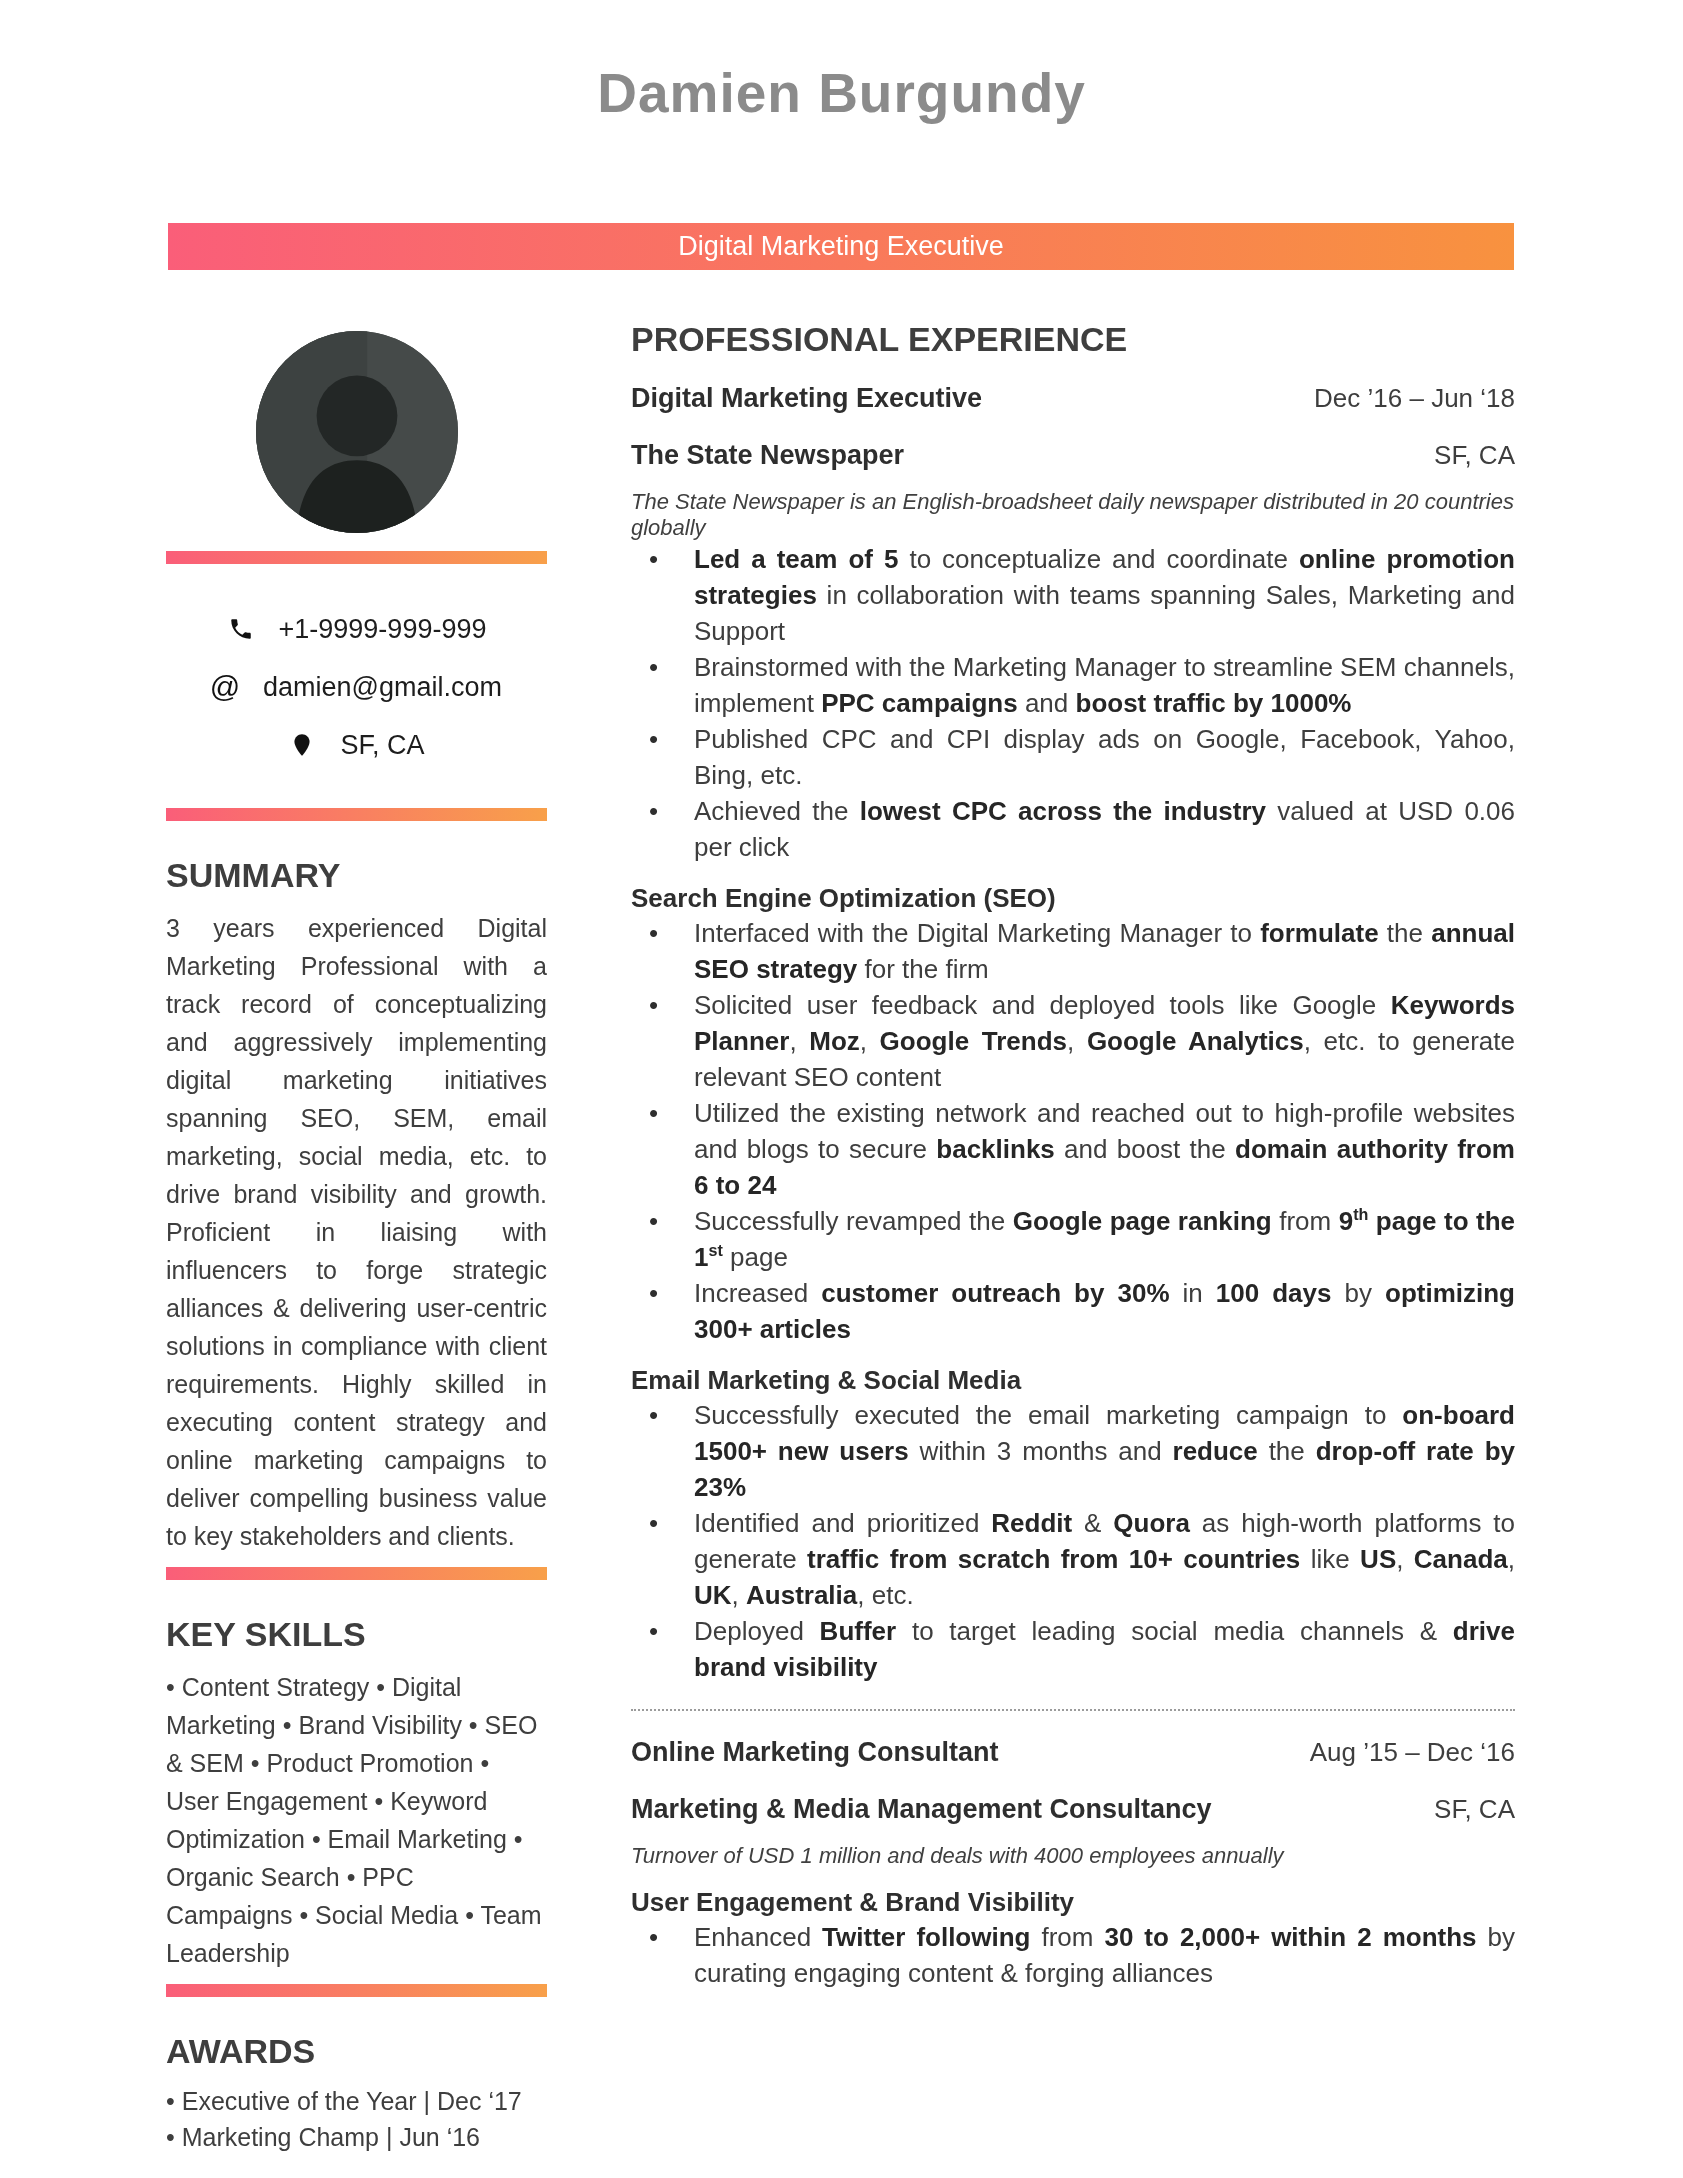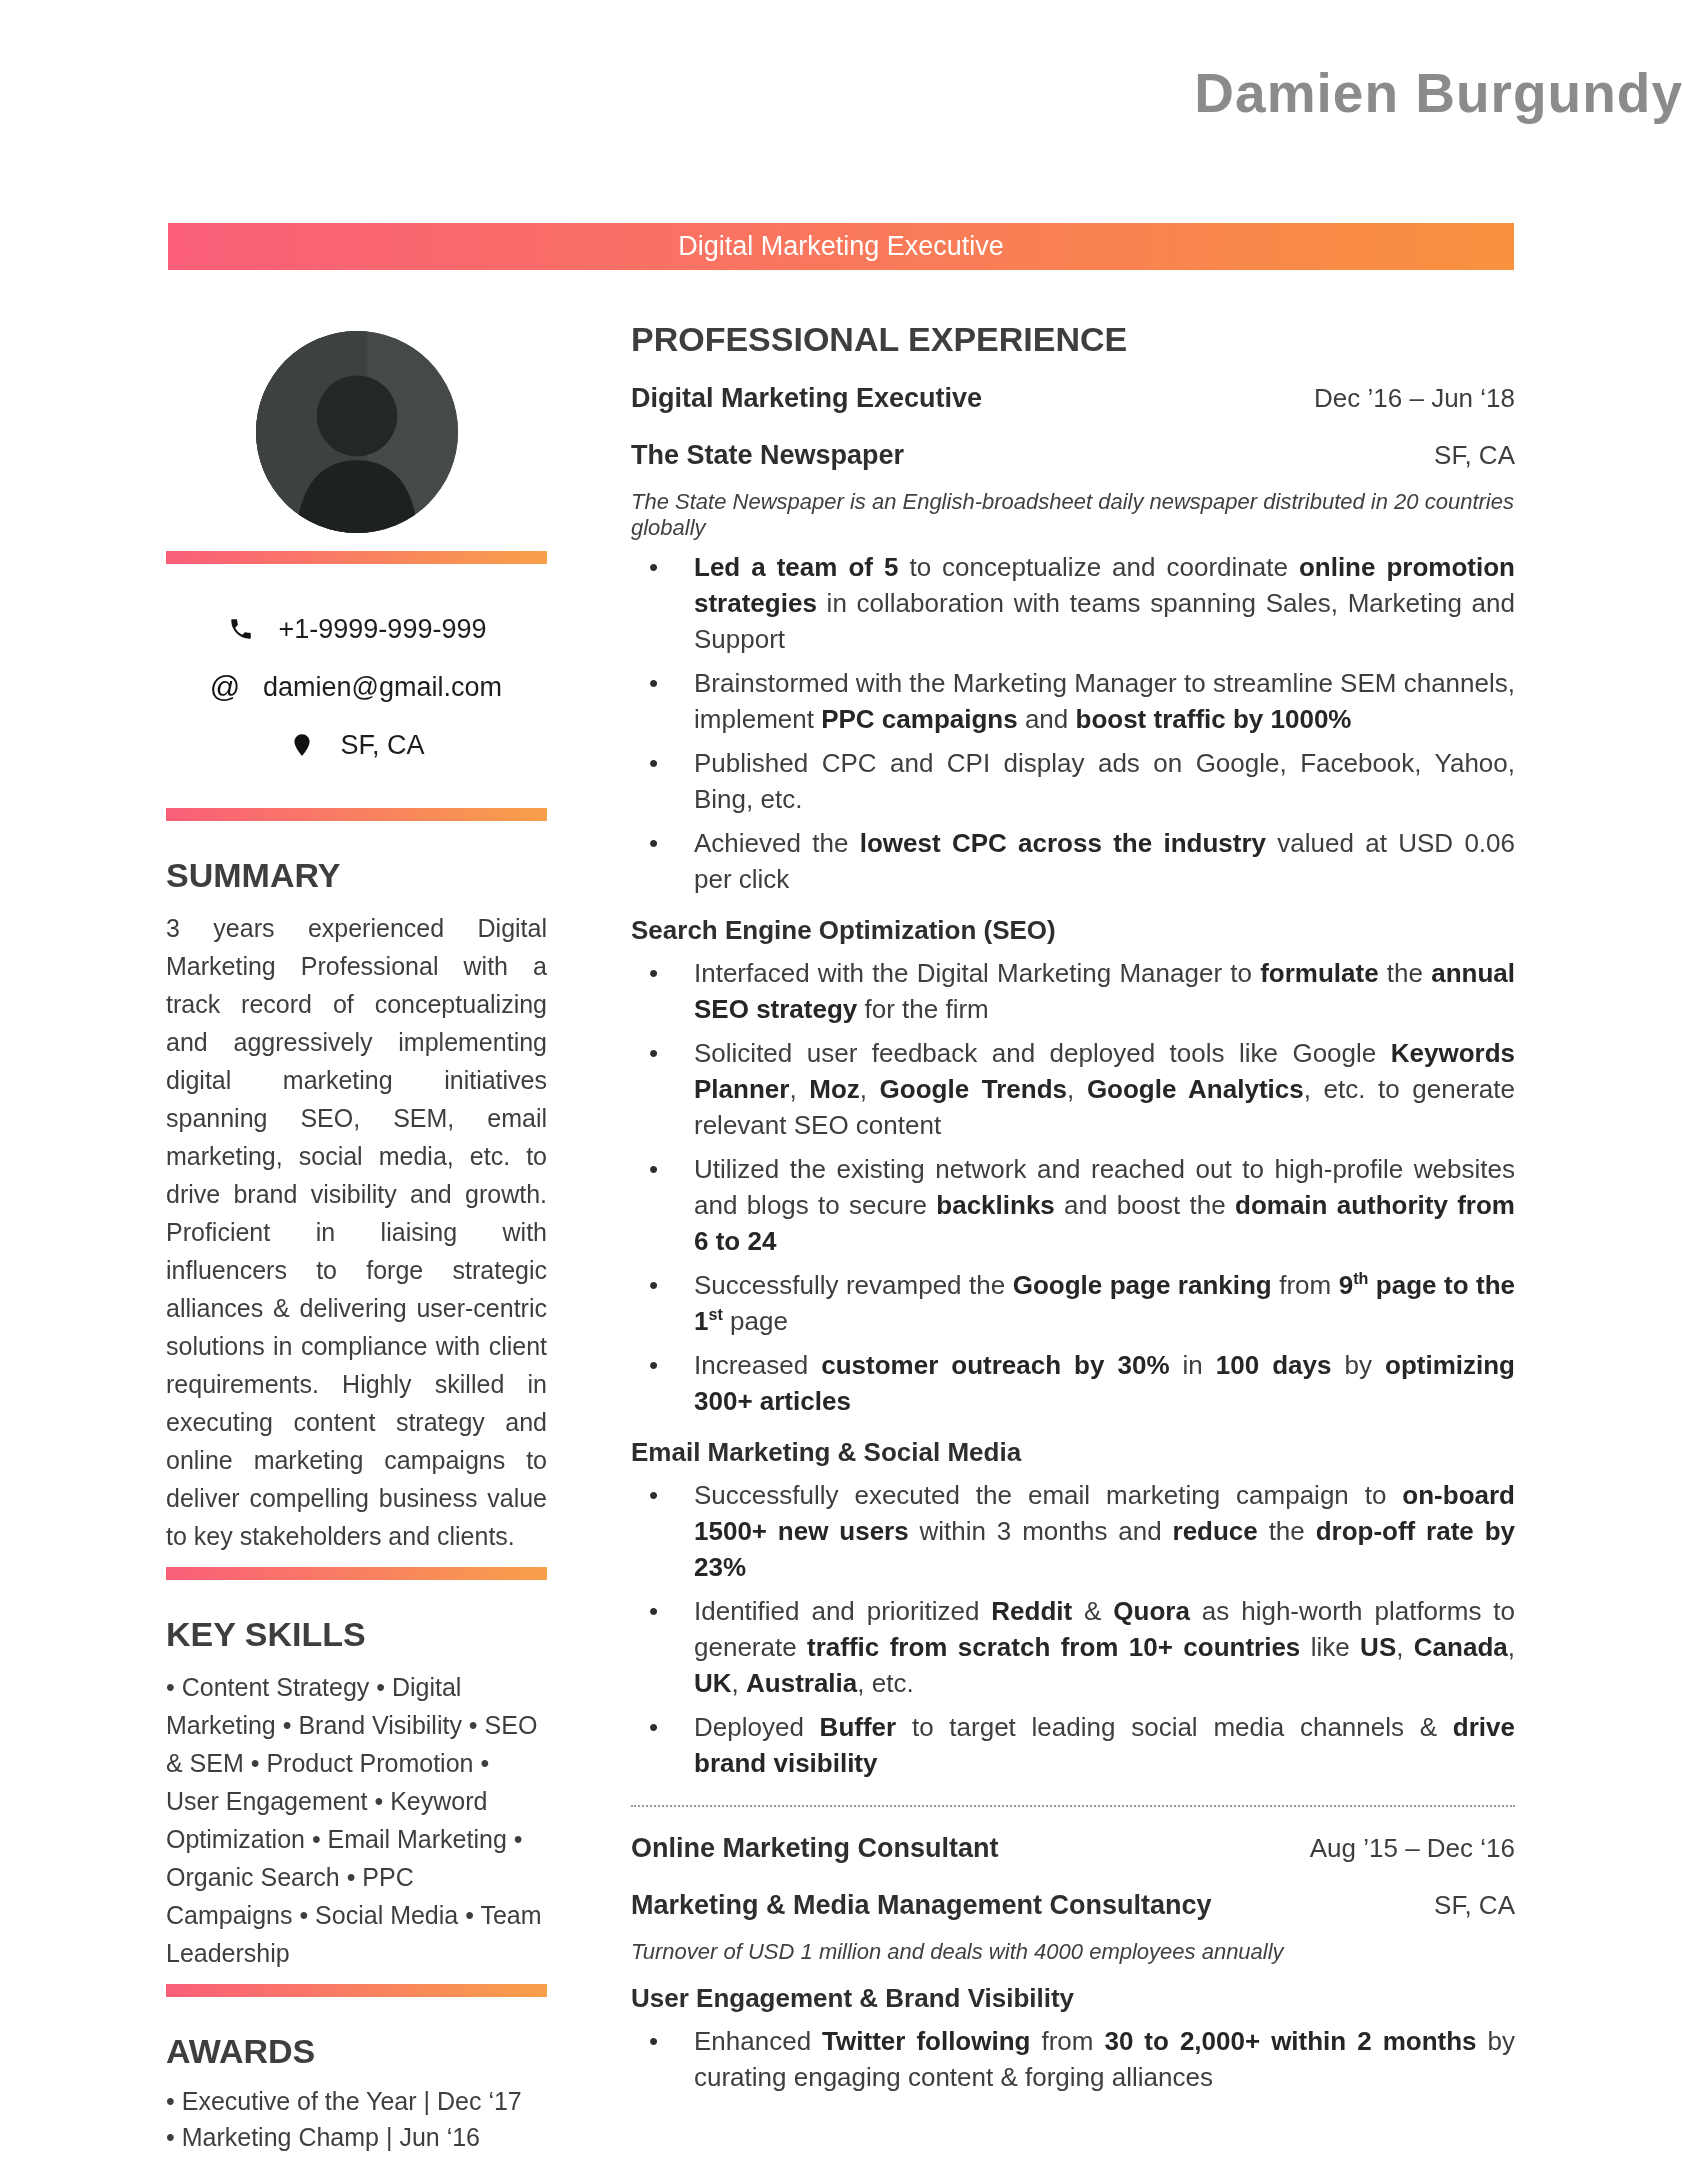--- a/index.html
+++ b/index.html
@@ -1,20 +1,20 @@
 <!DOCTYPE html>
 <html><head>
 <meta charset="utf-8">
 <style>
   html,body{margin:0;padding:0;background:#ffffff;}
   .page{position:relative;width:1683px;height:2178px;background:#fff;
         font-family:"Liberation Sans",sans-serif;overflow:hidden;}
 
   
-  .name{position:absolute;top:61px;left:0;width:100%;text-align:right;margin:0;
+  .name{position:absolute;top:61px;left:0;width:100%;text-align:center;margin:0;
         font-size:55px;font-weight:700;color:#8b8b8b;letter-spacing:1px;}
   .banner{position:absolute;left:168px;top:223px;width:1346px;height:47px;
           background:linear-gradient(90deg,#fa5e79 0%,#f8923f 100%);
           display:flex;align-items:center;justify-content:center;
           color:#ffffff;font-size:27px;}
 
   
   .left-col{position:absolute;left:166px;top:269px;width:381px;}
   .photo{width:202px;height:202px;border-radius:50%;margin:62px auto 0;
          background:#454a49;overflow:hidden;position:relative;}
@@ -33,21 +33,21 @@
   .awards-list li::before{content:"• ";}
 
   
   .right-col{position:absolute;left:631px;top:297px;width:884px;font-size:26px;color:#3e3e3e;}
   .right-col .sec-h{margin-top:24px;}
   .job-row{display:flex;justify-content:space-between;align-items:baseline;margin-top:26px;}
   .job-row .lhs{font-size:27px;font-weight:700;color:#2e2e2e;}
   .job-row .rhs{font-size:26px;font-weight:400;color:#3e3e3e;white-space:nowrap;padding-left:20px;}
   .blurb{margin-top:18px;font-style:italic;font-size:22px;color:#404040;}
   .subheading{margin-top:16px;font-size:26px;font-weight:700;color:#2e2e2e;line-height:34px;}
-  .bullet{position:relative;padding-left:63px;margin-top:8px;line-height:36px;text-align:justify;}
+  .bullet{position:relative;padding-left:63px;line-height:36px;text-align:justify;}
   .bullet::before{content:"•";position:absolute;left:18px;top:0;color:#2e2e2e;}
   .b{font-weight:700;color:#262626;}
   sup{font-size:0.62em;line-height:0;}
   .dashed{border-top:2px dotted #9b9b9b;height:0;margin-top:24px;}
 </style>
 </head>
 <body>
 
 <div class="page">
 

